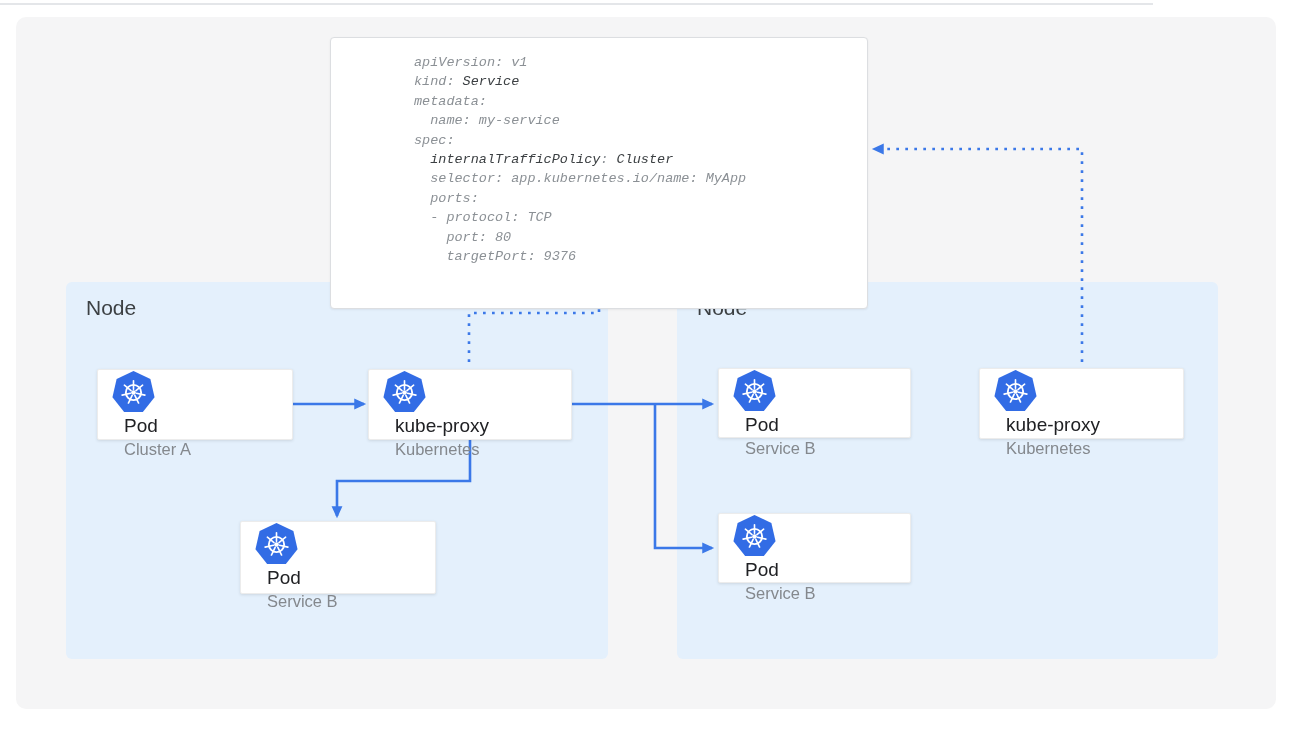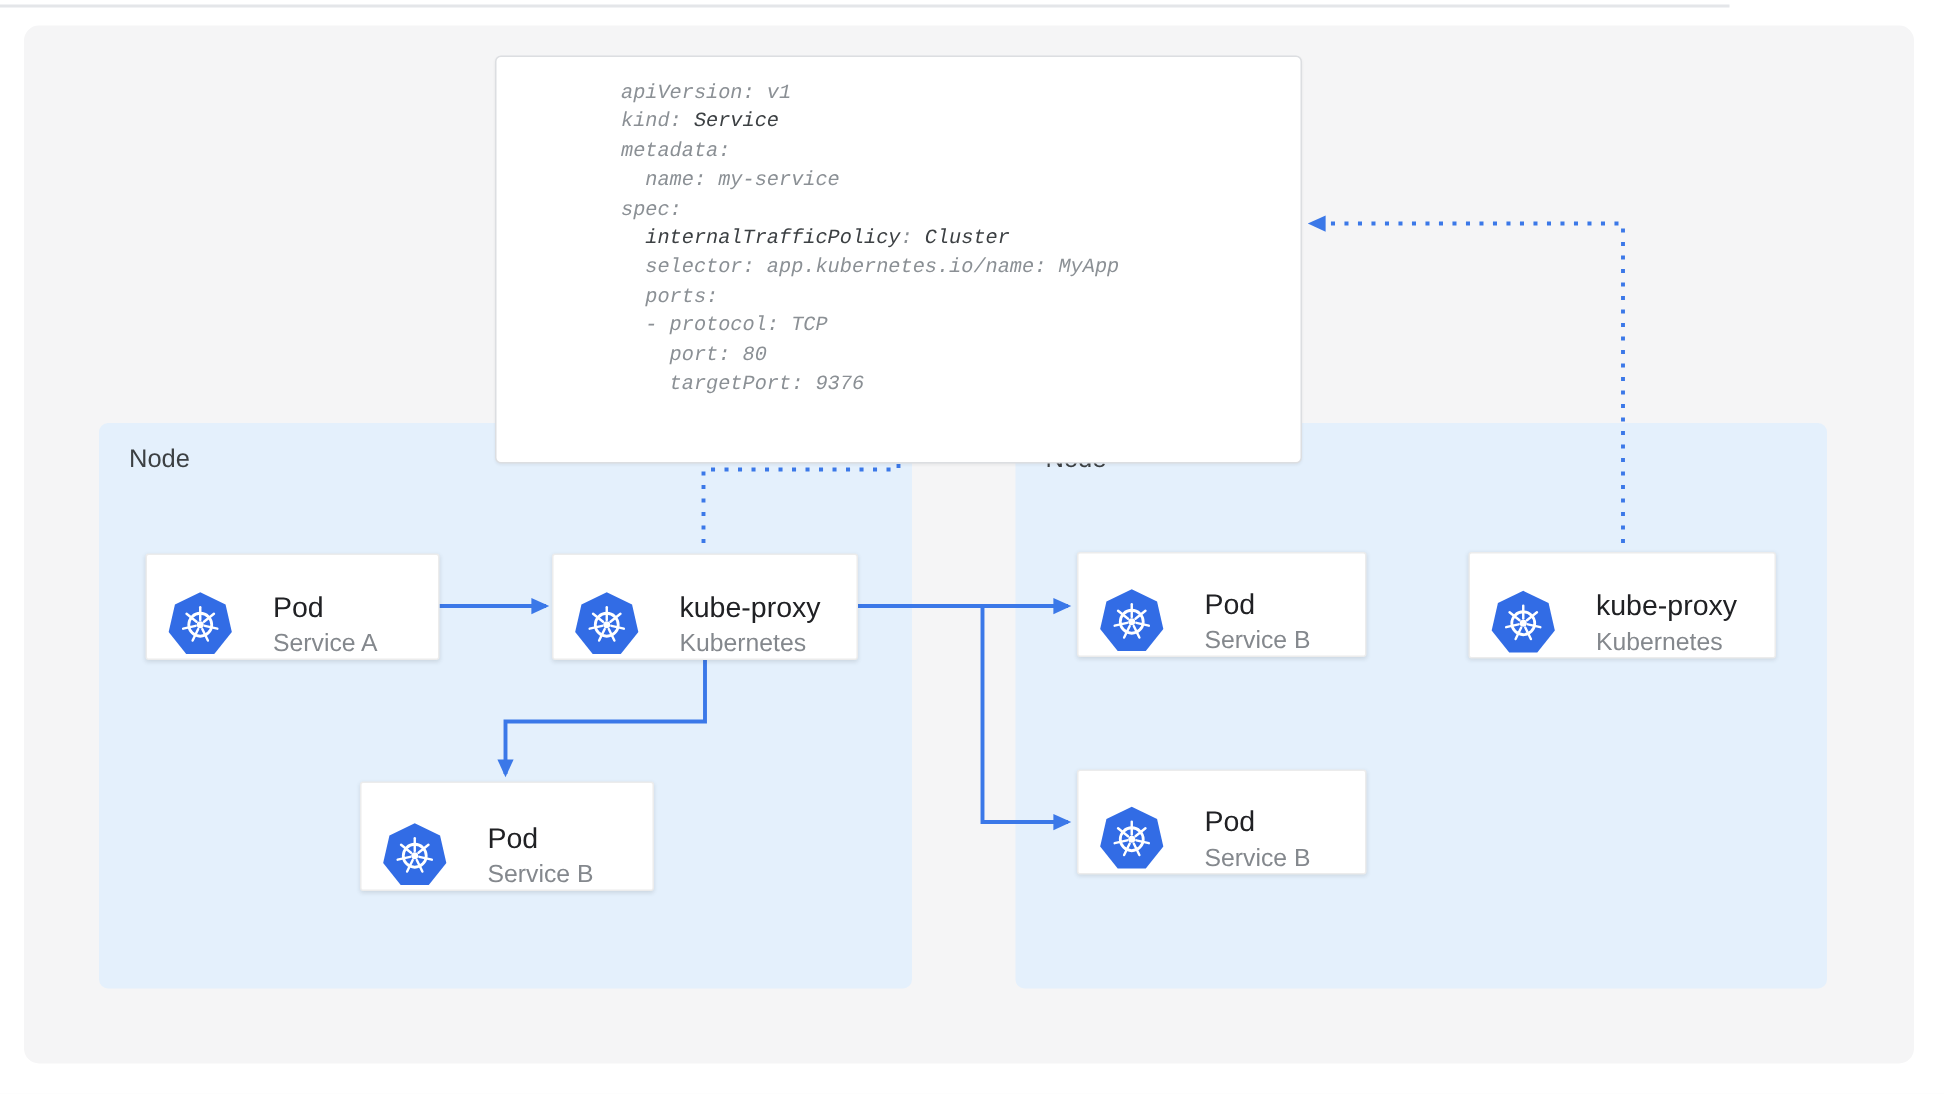--- a/index.html
+++ b/index.html
@@ -5,34 +5,34 @@
   * { margin:0; padding:0; box-sizing:border-box; }
   html,body { background:#fff; }
   body { font-family:"Liberation Sans", sans-serif; }
   .stage { position:relative; width:1296px; height:729px; background:#fff; overflow:hidden; }
   .top-divider { position:absolute; left:0; top:3px; width:1153px; height:2px; background:#e4e6e9; }
   .panel { position:absolute; left:16px; top:17px; width:1260px; height:692px;
            background:var(--panel-bg,#f5f5f6); border-radius:10px; }
   .node { position:absolute; background:var(--node-bg,#e4f0fc); border-radius:6px; z-index:1; }
   .node-left  { left:50px;  top:265px; width:542px; height:377px; }
   .node-right { left:661px; top:265px; width:541px; height:377px; }
-  .node-label { position:absolute; left:20px; top:14px; font-size:17px; color:#3c4043; }
+  .node-label { position:absolute; left:20px; top:14px; font-size:21px; color:#3c4043; }
   .connectors { position:absolute; left:0; top:0; z-index:2; }
   .line { fill:none; stroke:var(--accent-blue,#3b78e8); stroke-width:2.6; }
   .dotted { stroke-dasharray:2.7 6.3; }
   .arrowhead-fill { fill:var(--accent-blue,#3b78e8); }
   .yaml-card { position:absolute; left:314px; top:20px; width:538px; height:272px; z-index:3;
                background:#fff; border:1px solid #dcdee1; border-radius:4px;
                box-shadow:0 1px 2px rgba(60,64,67,.08); }
   .code { position:absolute; left:83px; top:15px; white-space:pre;
           font-family:"Liberation Mono","DejaVu Sans Mono",monospace;
           font-style:italic; font-size:13.5px; line-height:19.4px; color:var(--code-gray,#8b9095); }
   .code-bold { font-weight:normal; color:var(--code-bold,#3c4043); }
   .card { position:absolute; z-index:3; background:#fff; border:1px solid #ececec; border-radius:2px;
-          box-shadow:0 1px 3px rgba(60,64,67,.14); display:flex; align-items:flex-end; }
+          box-shadow:0 1px 3px rgba(60,64,67,.14); display:flex; align-items:flex-start;flex-direction:column; }
   .card-pod-a        { left:81px;  top:352px; width:196px; height:71px; }
   .card-kproxy-left  { left:352px; top:352px; width:204px; height:71px; }
   .card-pod-b-left   { left:224px; top:504px; width:196px; height:73px; }
   .card-pod-b-rtop   { left:702px; top:351px; width:193px; height:70px; }
   .card-kproxy-right { left:963px; top:351px; width:205px; height:71px; }
   .card-pod-b-rbot   { left:702px; top:496px; width:193px; height:70px; }
   .k8s-icon { width:45px; height:45px; margin-left:13px; flex:none; }
   .card-text { margin-left:26px; }
   .card-title { font-size:19px; line-height:22px; color:#202124; }
   .card-subtitle { font-size:16.5px; line-height:20px; color:#84888d; margin-top:2px; }
@@ -83,21 +83,21 @@
     <div class="yaml-card">
       <div class="code"><div><span>apiVersion: v1</span></div><div><span>kind: </span><span class="code-bold">Service</span></div><div><span>metadata:</span></div><div><span>  name: my-service</span></div><div><span>spec:</span></div><div><span>  </span><span class="code-bold">internalTrafficPolicy</span><span>: </span><span class="code-bold">Cluster</span></div><div><span>  selector: app.kubernetes.io/name: MyApp</span></div><div><span>  ports:</span></div><div><span>  - protocol: TCP</span></div><div><span>    port: 80</span></div><div><span>    targetPort: 9376</span></div></div>
     </div>
 
     <div class="card card-pod-a">
       <svg class="k8s-icon" viewBox="0 0 100 100">
           <use href="#k8s-logo"></use>
         </svg>
       <div class="card-text">
         <div class="card-title">Pod</div>
-        <div class="card-subtitle">Service A</div>
+        <div class="card-subtitle">Cluster A</div>
       </div>
     </div>
 
     <div class="card card-kproxy-left">
       <svg class="k8s-icon" viewBox="0 0 100 100">
           <use href="#k8s-logo"></use>
         </svg>
       <div class="card-text">
         <div class="card-title">kube-proxy</div>
         <div class="card-subtitle">Kubernetes</div>

